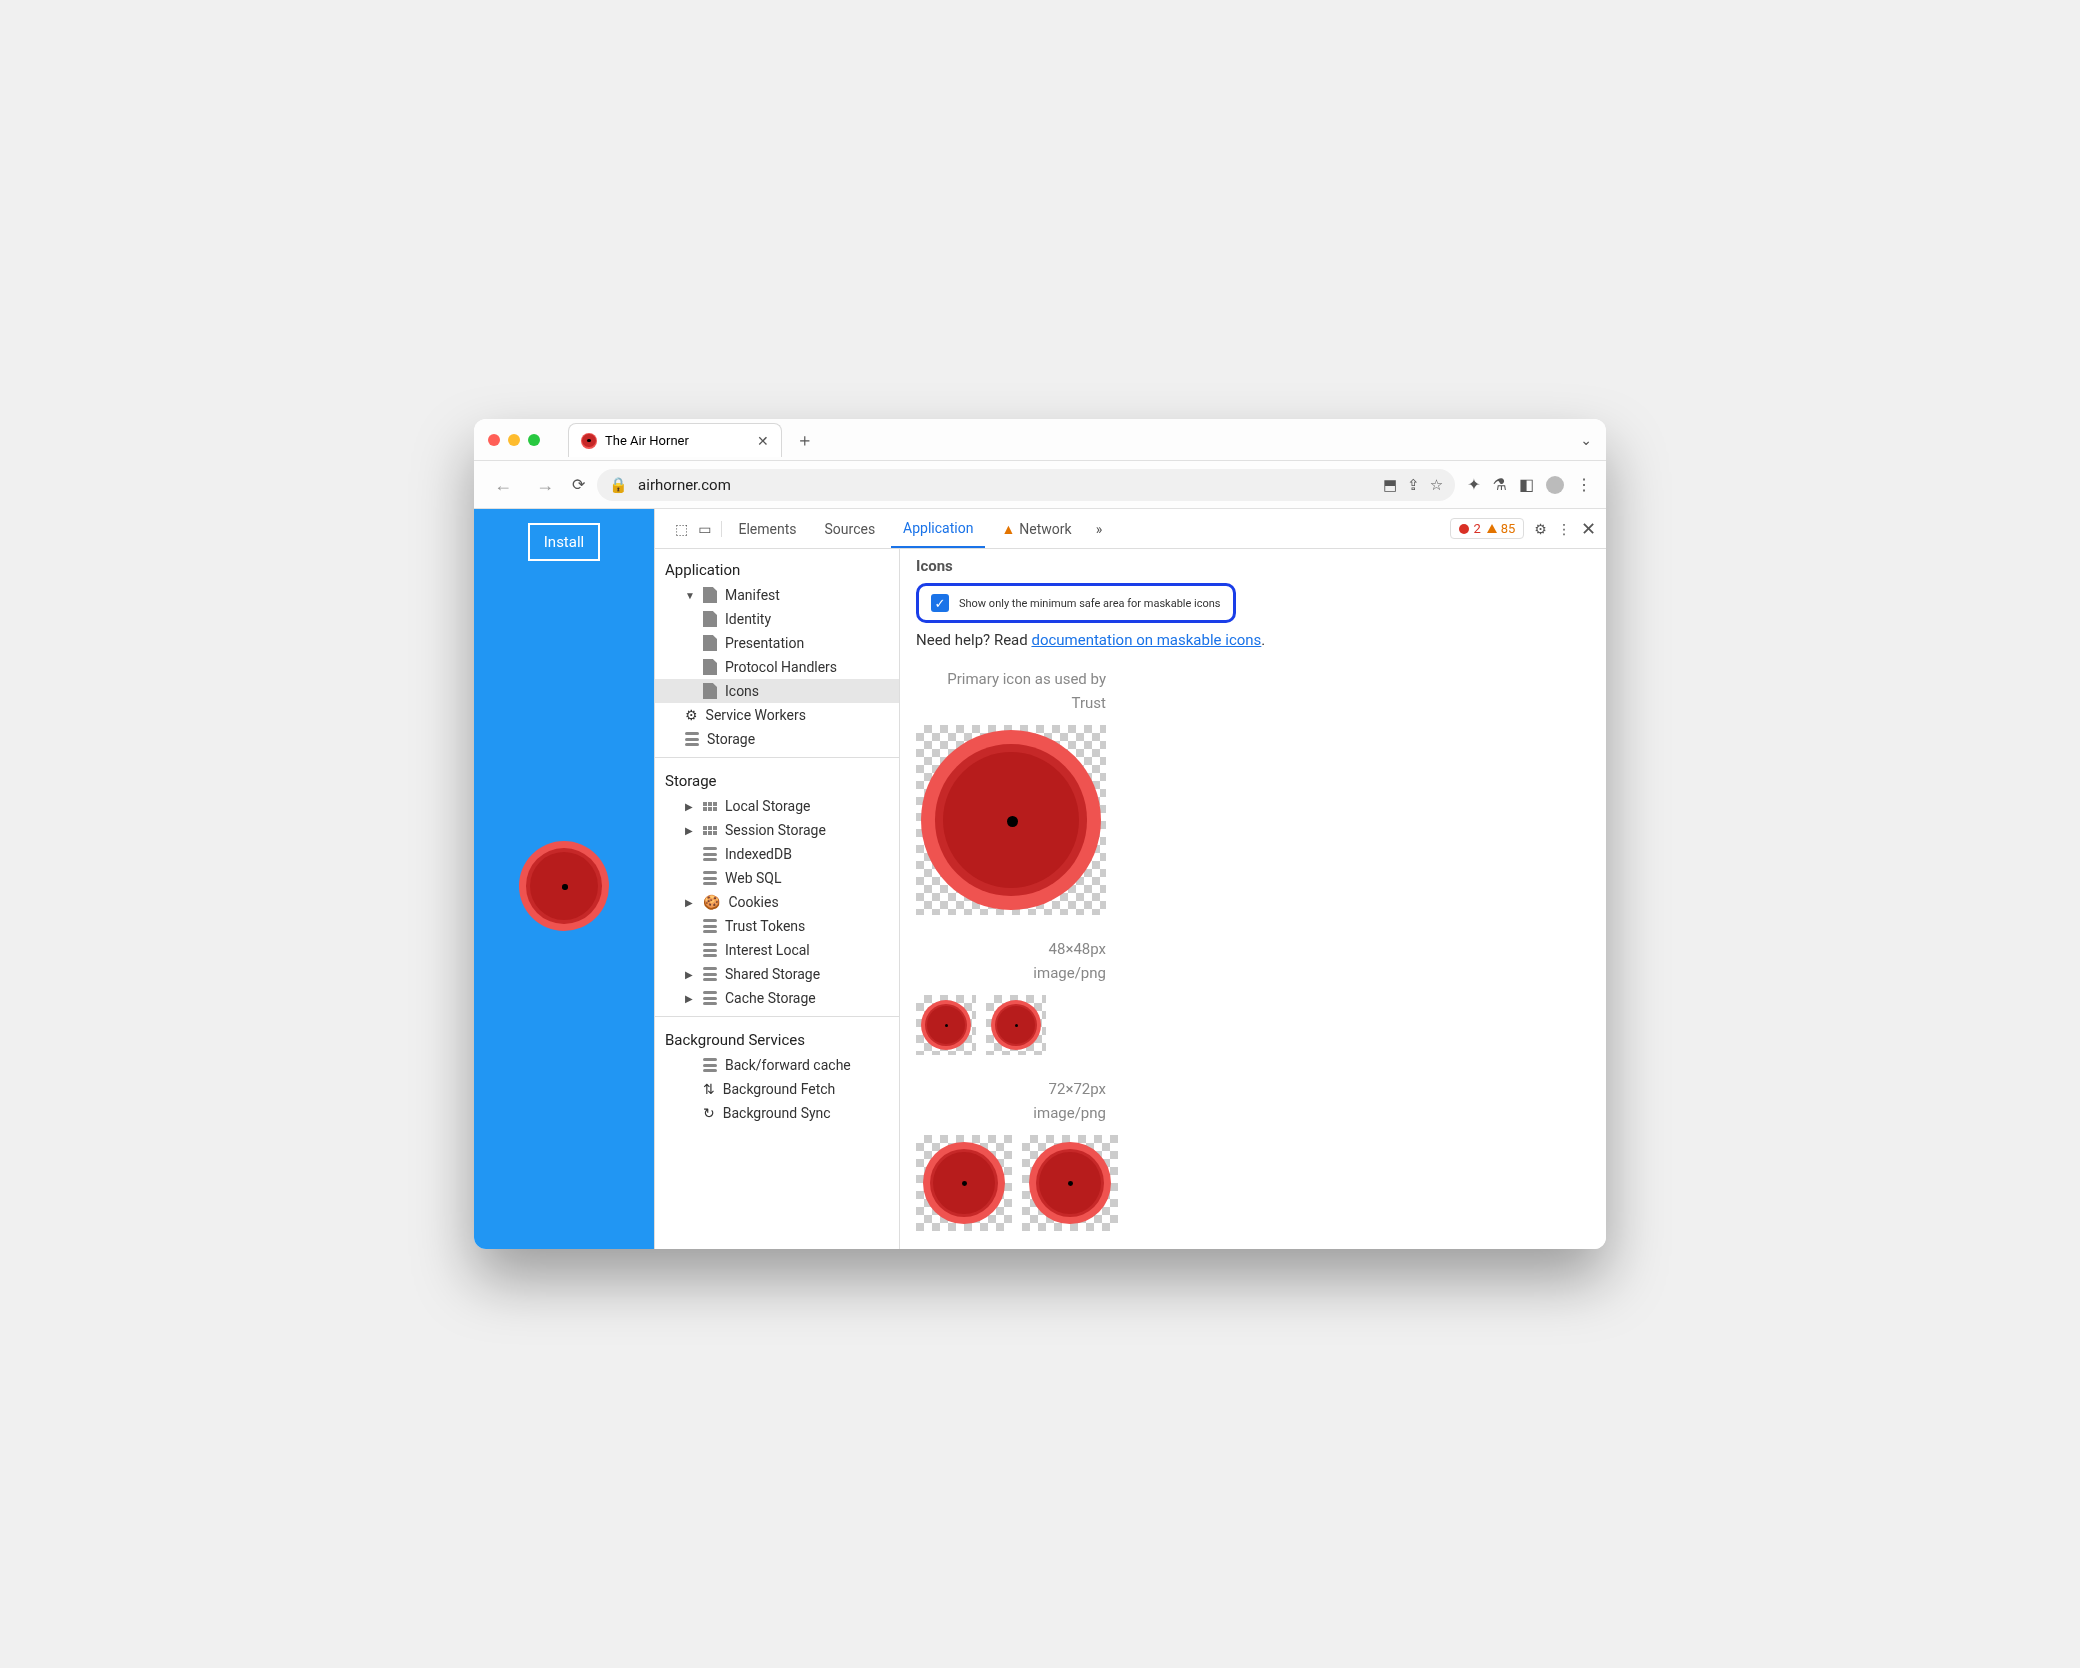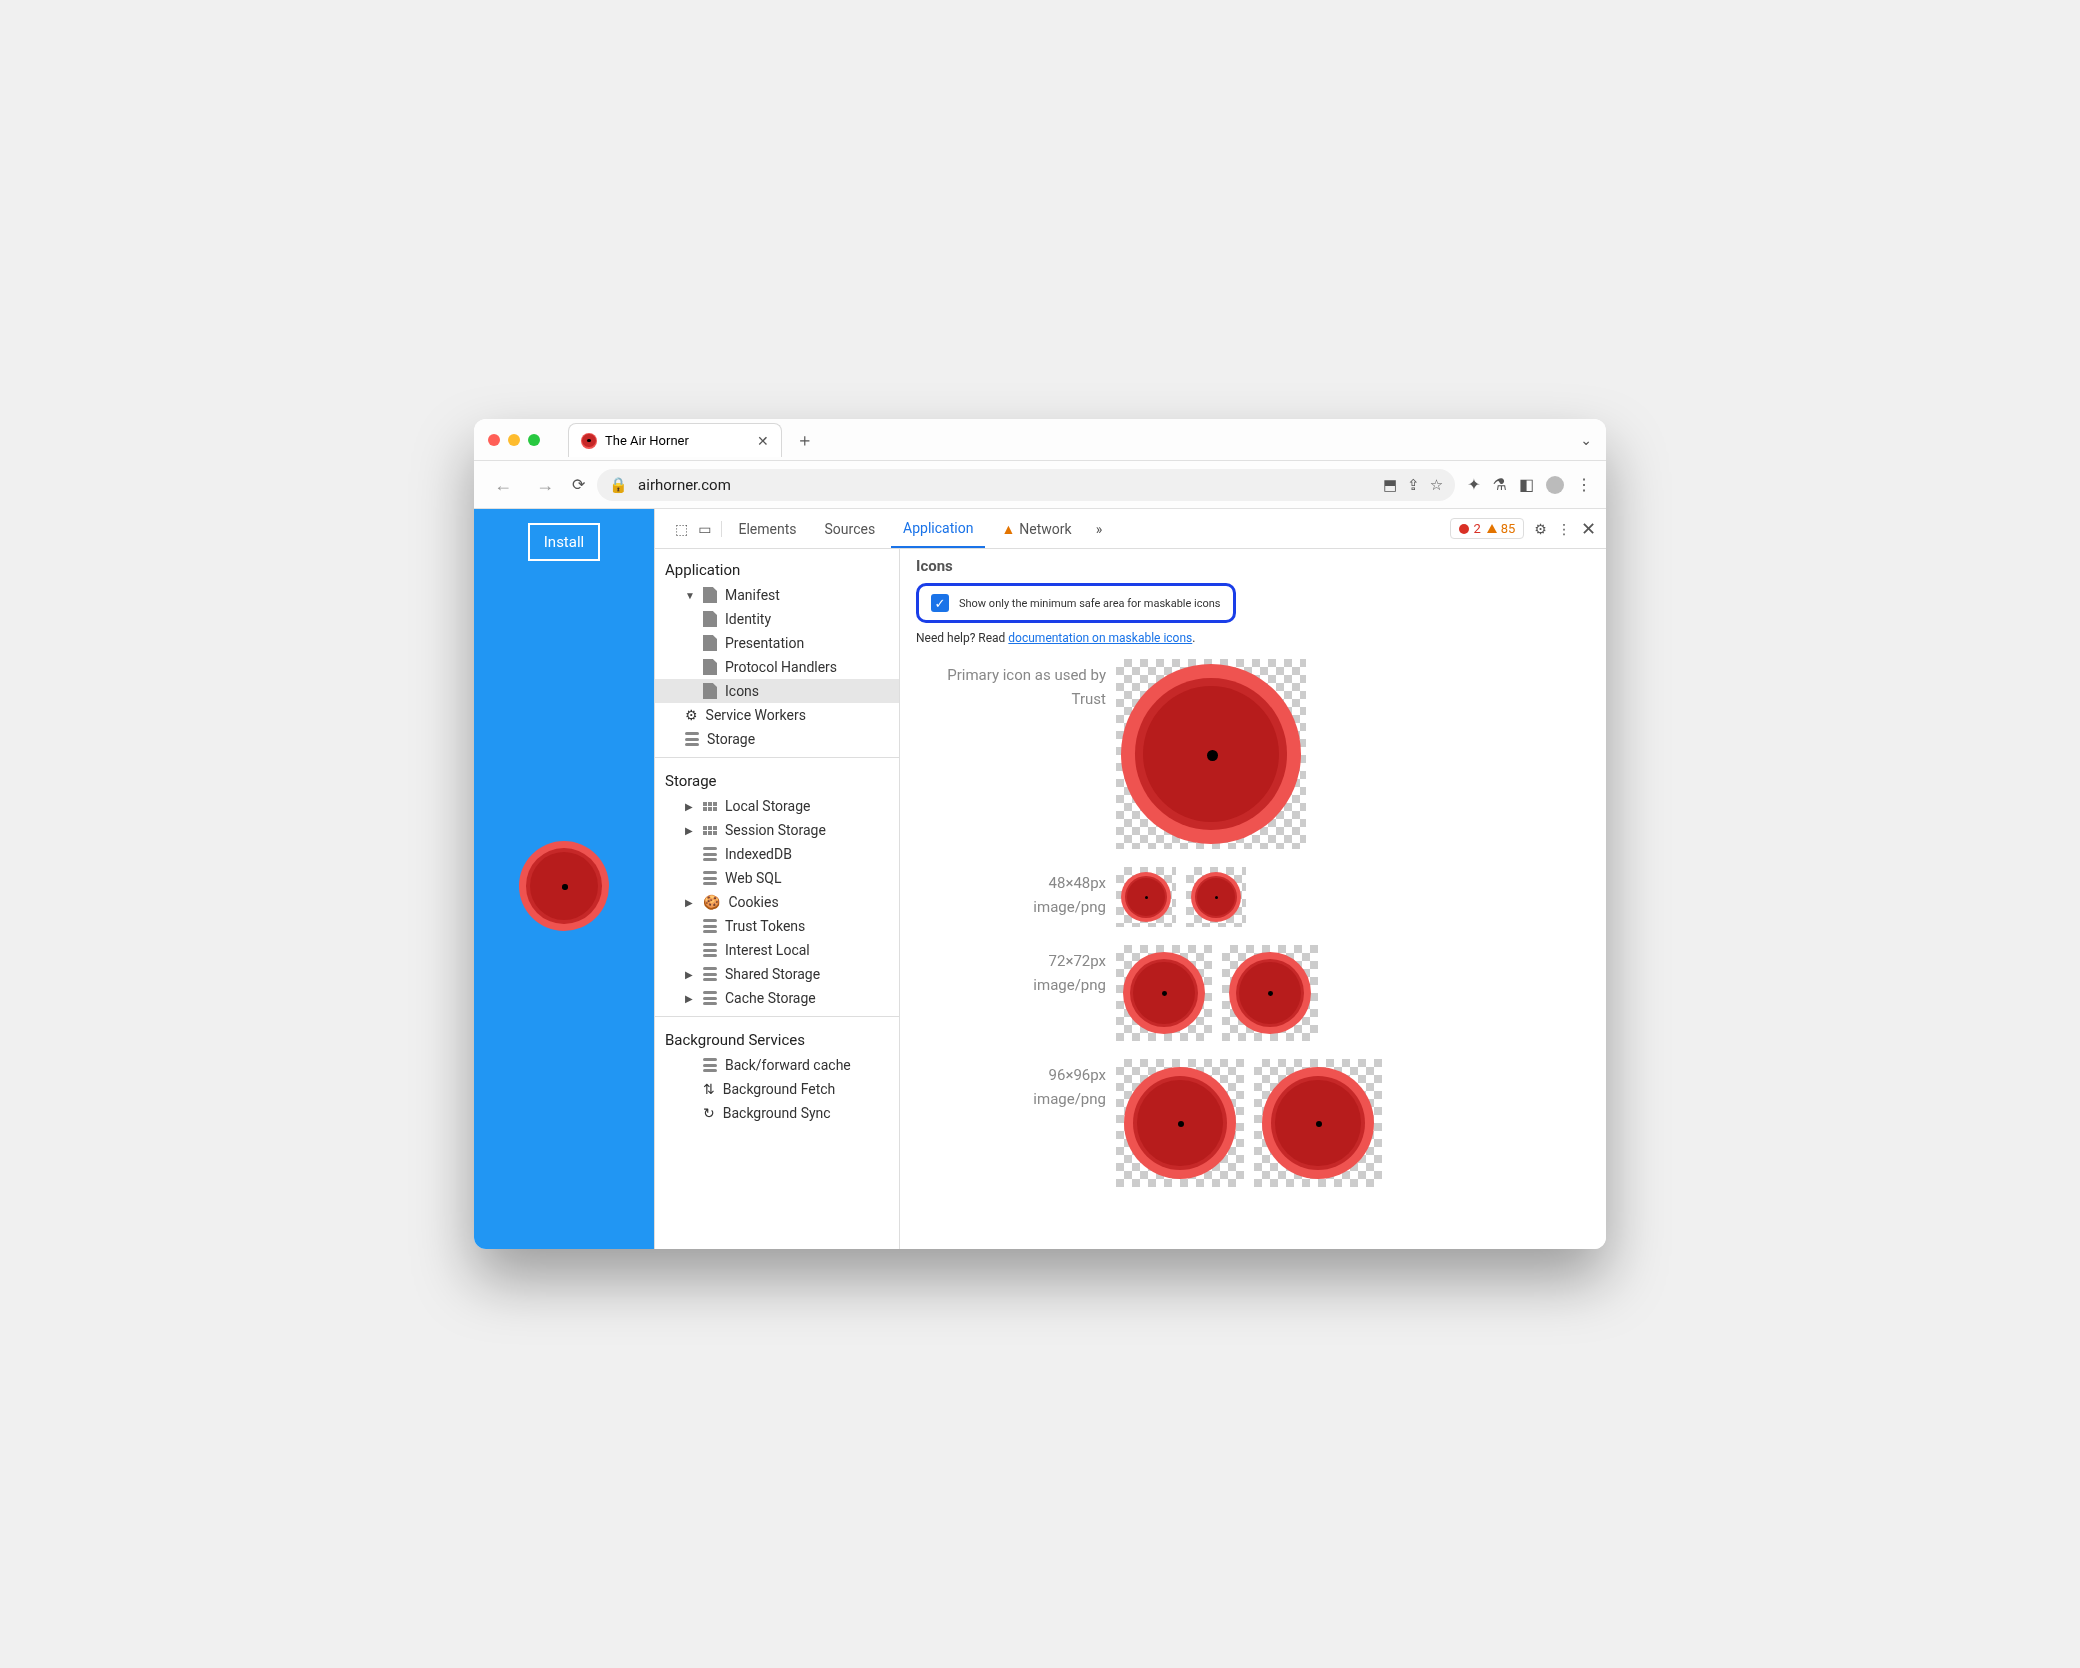--- a/index.html
+++ b/index.html
@@ -58,23 +58,23 @@
   .ico-tbl { display:inline-grid; grid-template-columns:repeat(3,4px); grid-template-rows:repeat(2,4px); gap:1px; }
   .ico-tbl span { background:#888; }
   .ico-cookie { font-size:14px; }
   .ico-sync { font-size:14px; }
   .ico-arrows { font-size:14px; }
   .hr { height:1px; background:#ddd; margin:6px 0; }
   .dt-main { flex:1; overflow:auto; padding:8px 16px 20px 16px; color:#333; }
   .section-h { font-weight:bold; color:#555; font-size:15px; margin-bottom:8px; }
   .maskable-box { border:3px solid #1a3ee8; border-radius:10px; padding:8px 12px; display:flex; align-items:center; gap:10px; margin-bottom:8px; width:fit-content; }
   .cbx { width:18px; height:18px; background:#1a73e8; border-radius:3px; display:flex; align-items:center; justify-content:center; color:#fff; font-size:13px; }
-  .help { font-size:12px; margin-bottom:14px; }
+  .help { font-size:15px; margin-bottom:14px; }
   .help a { color:#1a73e8; text-decoration:underline; }
-  .icon-row { display:flex; align-items:flex-start; gap:10px; margin-bottom:18px; }
+  .icon-row { display:flex; align-items:flex-start; gap:10px; margin-bottom:18px;flex-direction:column; }
   .icon-label { width:190px; text-align:right; color:#888; font-size:15px; line-height:1.6; padding-top:4px; }
   .icon-previews { display:flex; gap:10px; }
   .checker { background-image: linear-gradient(45deg,#ccc 25%,transparent 25%),linear-gradient(-45deg,#ccc 25%,transparent 25%),linear-gradient(45deg,transparent 75%,#ccc 75%),linear-gradient(-45deg,transparent 75%,#ccc 75%); background-size:16px 16px; background-position:0 0,0 8px,8px -8px,-8px 0; display:flex; align-items:center; justify-content:center; }
   .horn-icon { position:relative; border-radius:50%; }
   .horn-outer { position:absolute; inset:0; border-radius:50%; background:#ef5350; }
   .horn-inner { position:absolute; inset:8%; border-radius:50%; background:#c62828; }
   .horn-inner2 { position:absolute; inset:12%; border-radius:50%; background:#b71c1c; }
   .horn-dot { position:absolute; top:48%; left:48%; width:6%; height:6%; border-radius:50%; background:#000; }
   .avatar { width:18px; height:18px; border-radius:50%; background:#bbb; display:inline-block; }
 </style>

